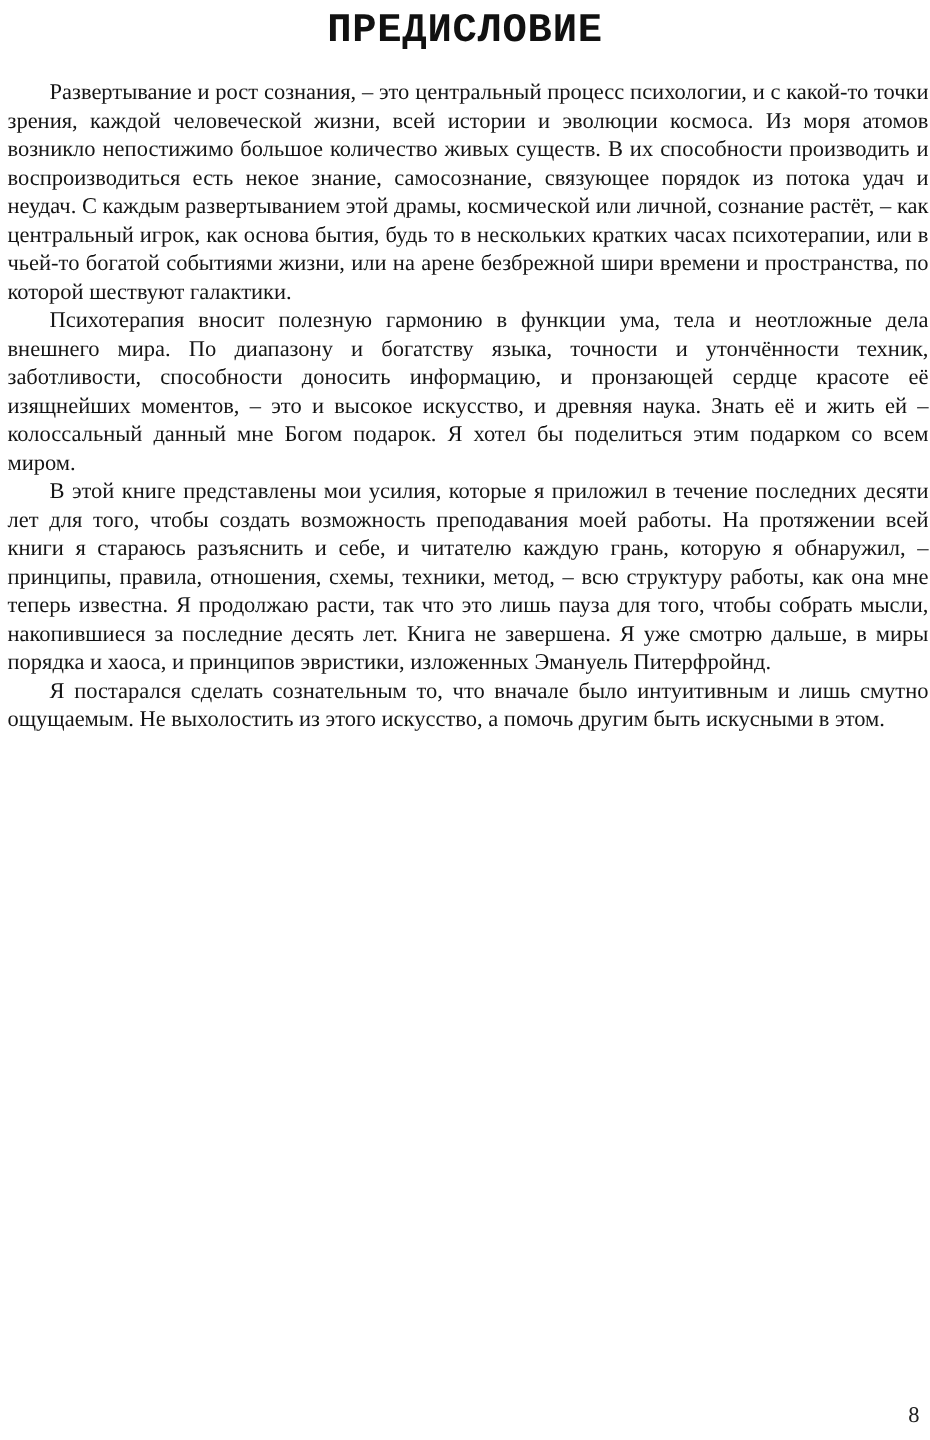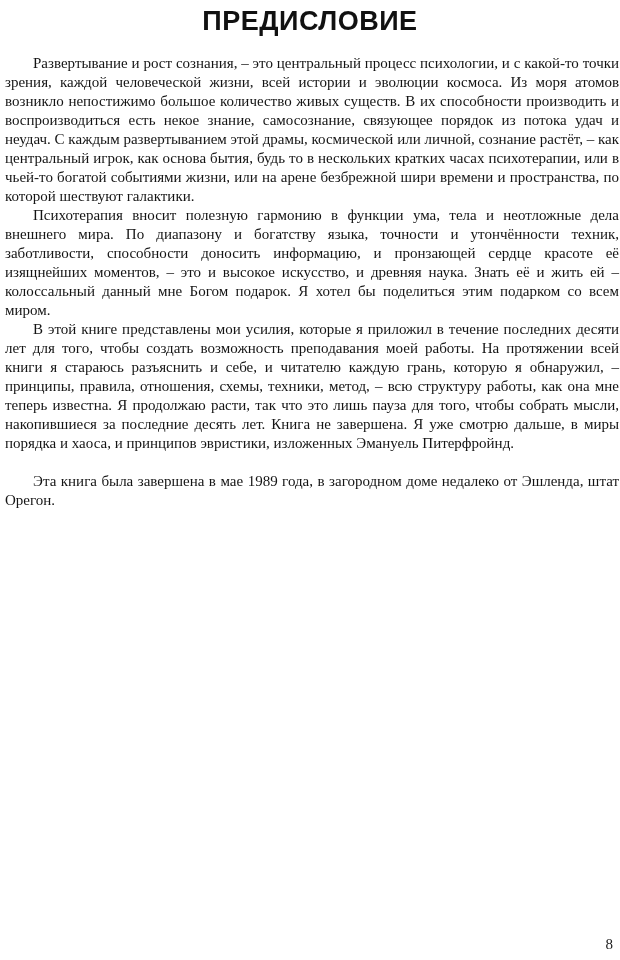--- a/index.html
+++ b/index.html
@@ -13,21 +13,21 @@
     height: 960px;
     background: #ffffff;
     overflow: hidden;
     font-family: "Liberation Serif", "DejaVu Serif", serif;
     color: #1a1a1a;
   }
   .page-title {
     margin: 0;
     padding-top: 6px;
     text-align: center;
-    font-family: Liberation Sans, sans-serif;
+    font-family: Liberation Mono, monospace;
     font-size: 27px;
     font-weight: bold;
     letter-spacing: 0.5px;
     color: #111111;
   }
   .body-text {
     margin: 17px 1px 0 5px;
     font-size: 15px;
     line-height: 19px;
     text-align: justify;
@@ -60,21 +60,21 @@
   <h1 class="page-title">ПРЕДИСЛОВИЕ</h1>
 
   <div class="body-text">
 
     <p>Развертывание и рост сознания, – это центральный процесс психологии, и с какой-то точки зрения, каждой человеческой жизни, всей истории и эволюции космоса. Из моря атомов возникло непостижимо большое количество живых существ. В их способности производить и воспроизводиться есть некое знание, самосознание, связующее порядок из потока удач и неудач. С каждым развертыванием этой драмы, космической или личной, сознание растёт, – как центральный игрок, как основа бытия, будь то в нескольких кратких часах психотерапии, или в чьей-то богатой событиями жизни, или на арене безбрежной шири времени и пространства, по которой шествуют галактики.</p>
 
     <p>Психотерапия вносит полезную гармонию в функции ума, тела и неотложные дела внешнего мира. По диапазону и богатству языка, точности и утончённости техник, заботливости, способности доносить информацию, и пронзающей сердце красоте её изящнейших моментов, – это и высокое искусство, и древняя наука. Знать её и жить ей – колоссальный данный мне Богом подарок. Я хотел бы поделиться этим подарком со всем миром.</p>
 
     <p>В этой книге представлены мои усилия, которые я приложил в течение последних десяти лет для того, чтобы создать возможность преподавания моей работы. На протяжении всей книги я стараюсь разъяснить и себе, и читателю каждую грань, которую я обнаружил, – принципы, правила, отношения, схемы, техники, метод, – всю структуру работы, как она мне теперь известна. Я продолжаю расти, так что это лишь пауза для того, чтобы собрать мысли, накопившиеся за последние десять лет. Книга не завершена. Я уже смотрю дальше, в миры порядка и хаоса, и принципов эвристики, изложенных Эмануель Питерфройнд.</p>
 
+    <p>Я постарался сделать сознательным то, что вначале было интуитивным и лишь смутно ощущаемым. Не выхолостить из этого искусство, а помочь другим быть искусными в этом.</p>
 
-    <p class="spaced">Эта книга была завершена в мае 1989 года, в загородном доме недалеко от Эшленда, штат Орегон.</p>
 
 
   </div>
 
   <div class="page-number">8</div>
 
 </div>
 
 </body></html>

